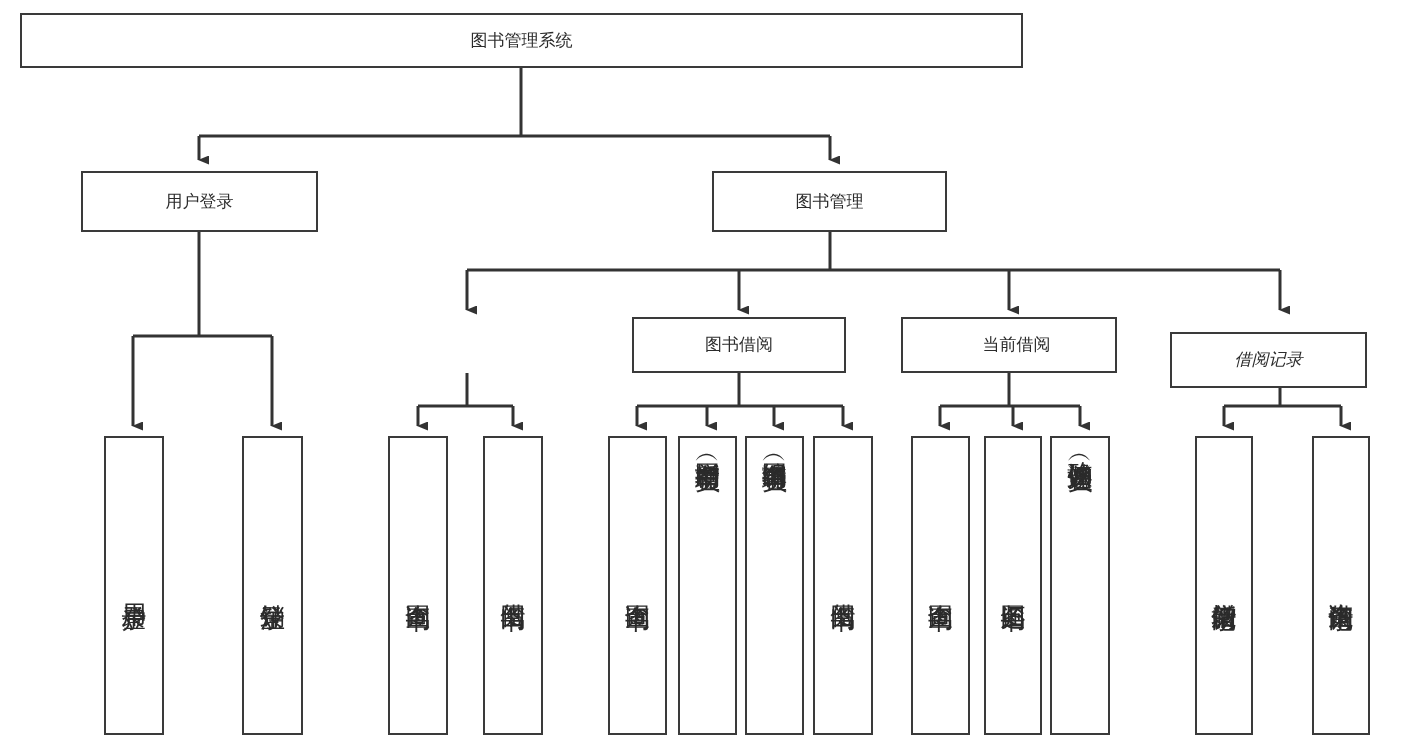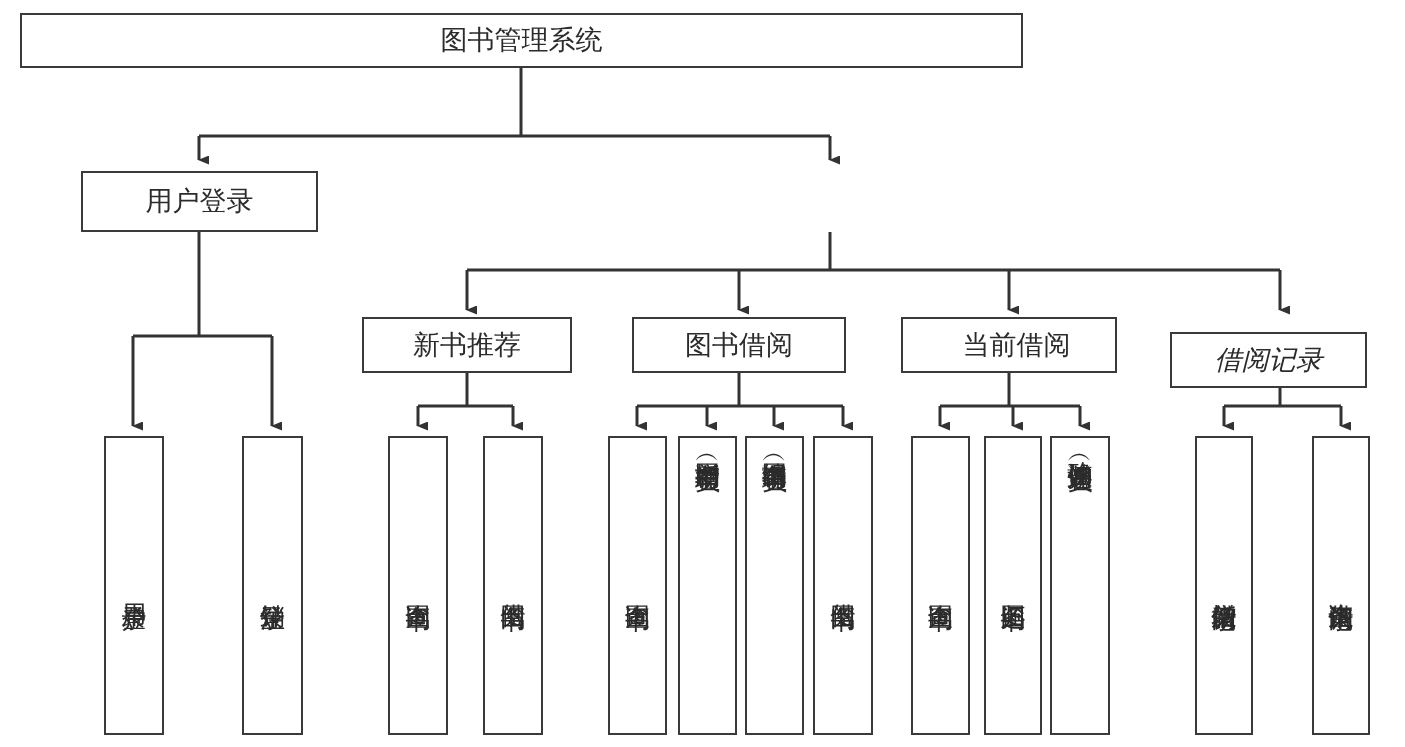--- a/index.html
+++ b/index.html
@@ -37,21 +37,21 @@
     text-align: center;
     color: #2b2b2b;
     line-height: 1.12;
   }
   .node .label {
     display: block;
     white-space: pre-line;
   }
   .node.horizontal .label {
     writing-mode: horizontal-tb;
-    font-size: 27px;
+    font-size: 17px;
   }
   .node.vertical {
     align-items: flex-start;
     justify-content: center;
     padding-top: 4px;
   }
   .node.vertical .label {
     writing-mode: vertical-rl;
     text-orientation: upright;
     font-size: 25px;
@@ -127,24 +127,24 @@
     </g>
   </svg>
 
   <div class="node horizontal" style="left:20px; top:13px; width:1003px; height:55px;">
     <span class="label">图书管理系统</span>
   </div>
 
   <div class="node horizontal" style="left:81px; top:171px; width:237px; height:61px;">
     <span class="label">用户登录</span>
   </div>
+  <div class="node horizontal" style="left:712px; top:171px; width:235px; height:61px;">
+    <span class="label">图书管理</span>
+  </div>
 
-  <div class="node horizontal" style="left:362px; top:317px; width:210px; height:56px;">
-    <span class="label">新书推荐</span>
-  </div>
   <div class="node horizontal" style="left:632px; top:317px; width:214px; height:56px;">
     <span class="label">图书借阅</span>
   </div>
   <div class="node horizontal" style="left:901px; top:317px; width:216px; height:56px;padding-left:15px;">
     <span class="label">当前借阅</span>
   </div>
   <div class="node horizontal" style="left:1170px; top:332px; width:197px; height:56px;font-style:italic;">
     <span class="label">借阅记录</span>
   </div>
 

